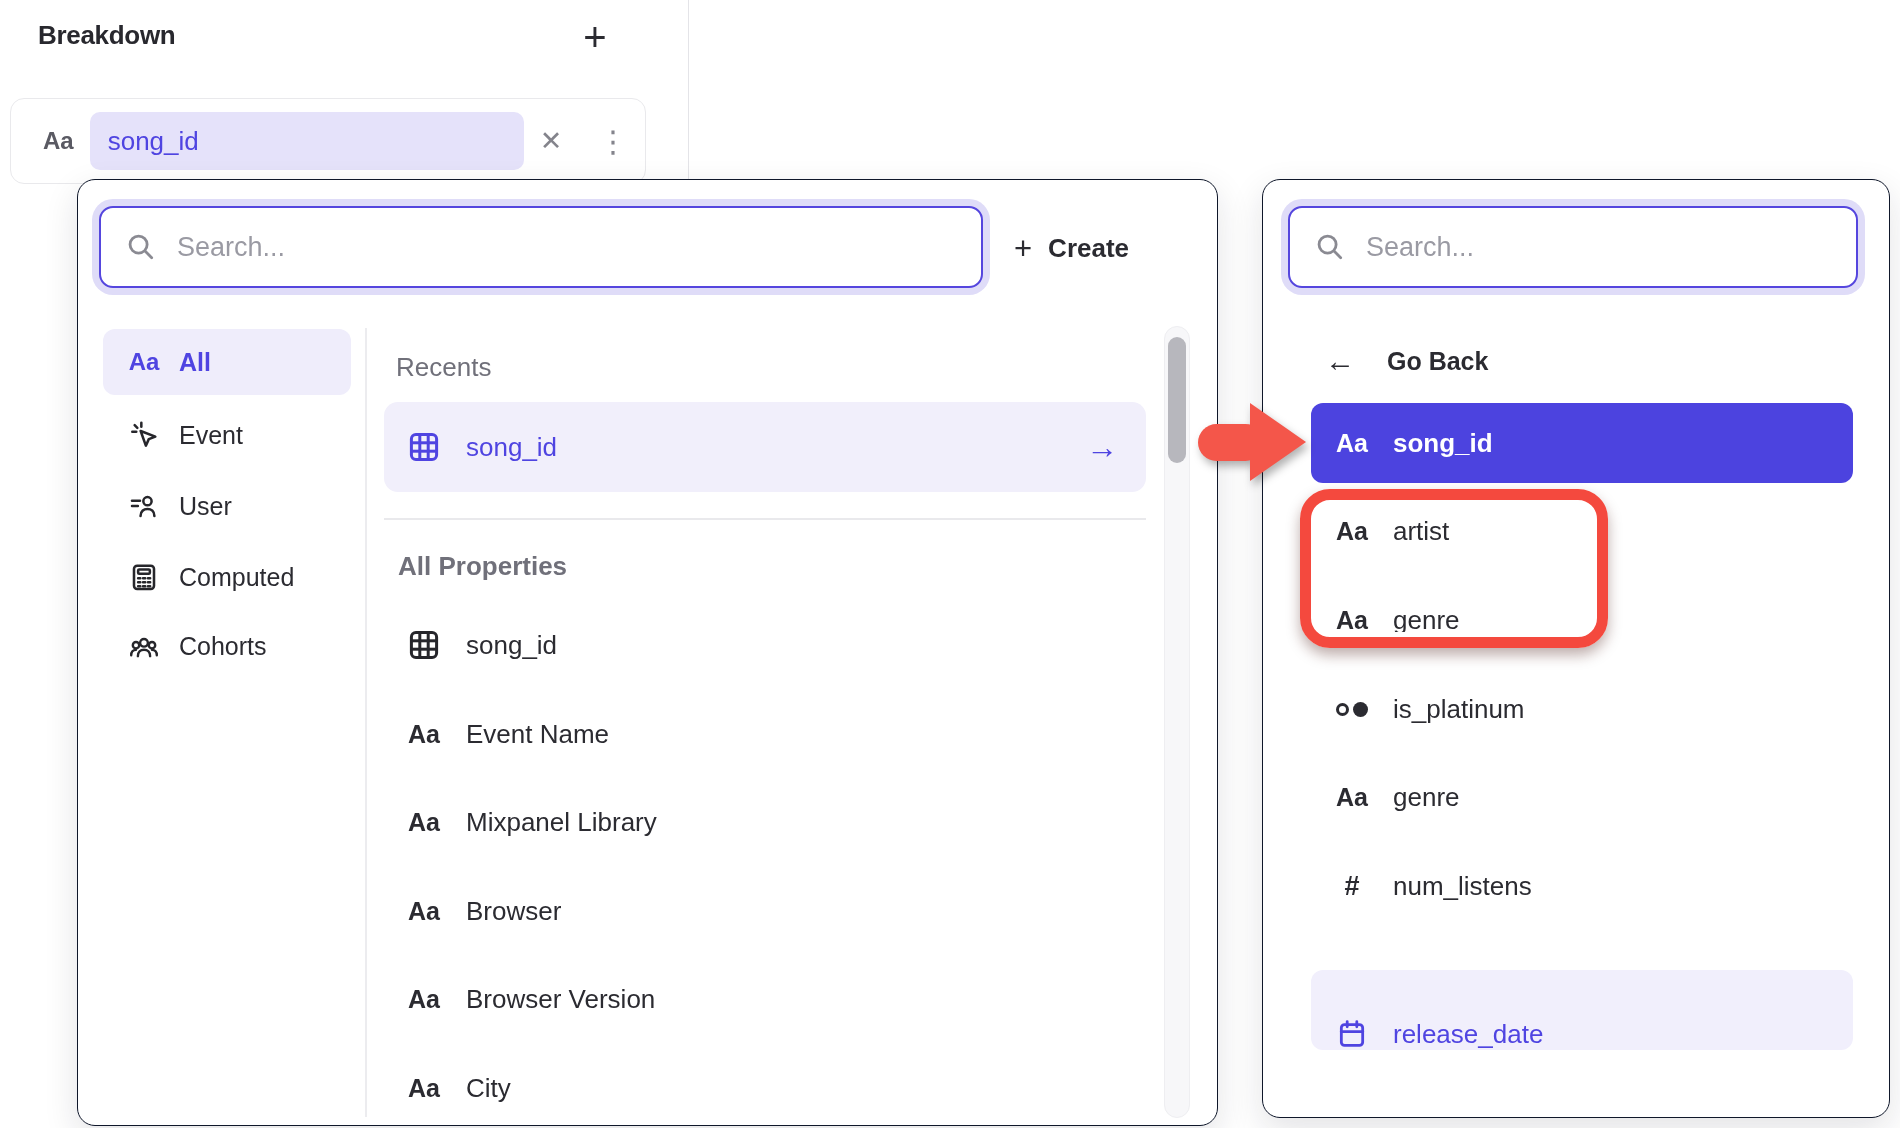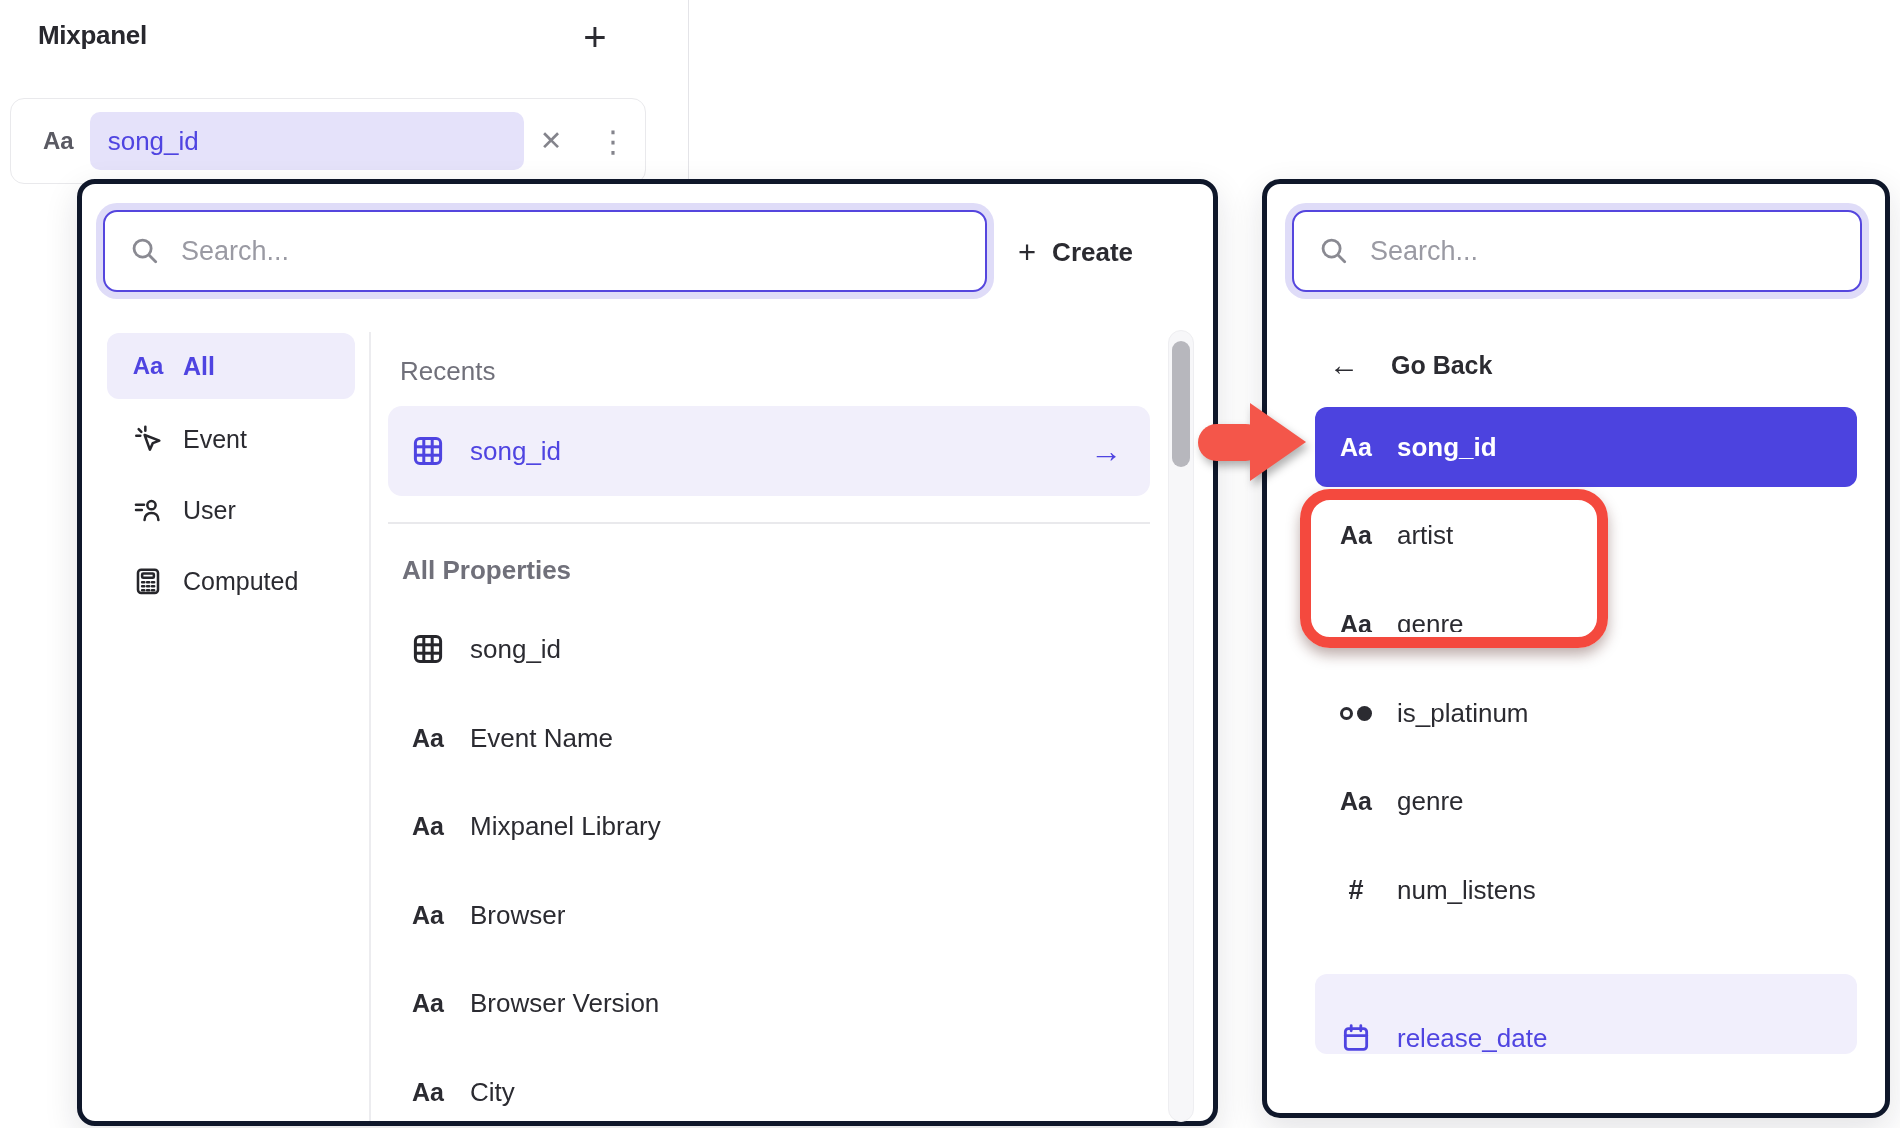--- a/index.html
+++ b/index.html
@@ -19,21 +19,21 @@
                border:1.5px solid #e9e9ec; border-radius:14px; z-index:1; display:flex; align-items:center; }
   .chip-type { margin-left:32px; font-size:24px; font-weight:700; color:#5a5a63; }
   .chip-pill { margin-left:16px; width:434px; height:58px; background:#e5e2fa; border-radius:10px;
                display:flex; align-items:center; padding-left:18px; }
   .chip-pill span { font-size:26px; font-weight:500; color:#4f44e1; }
   .chip-close { position:absolute; left:518px; top:0; height:100%; width:44px; display:flex; align-items:center; justify-content:center;
                 font-size:27px; color:#84848c; cursor:pointer; background:none; border:none; }
   .chip-kebab { position:absolute; left:580px; top:0; height:100%; width:44px; display:flex; align-items:center; justify-content:center;
                 font-size:30px; color:#84848c; cursor:pointer; background:none; border:none; letter-spacing:0; }
   
-  .panel { position:absolute; background:#fff; border:5px solid #0f172a; border-radius:18px;
+  .panel { position:absolute; background:#fff; border:1px solid #0f172a; border-radius:18px;
            box-shadow:0 12px 34px rgba(28,28,45,0.12); }
   .panel-left  { left:77px;  top:179px; width:1141px; height:947px; z-index:5; }
   .panel-right { left:1262px; top:179px; width:628px; height:939px; z-index:5; }
   
   .search-box { position:absolute; display:flex; align-items:center; gap:20px; padding:0 24px;
                 border:2px solid #5546de; border-radius:14px; box-shadow:0 0 0 7px #dfdcf8; background:#fff; }
   .search-box input { border:none; outline:none; flex:1; font-size:27px; color:#2b2b31; background:transparent;
                       font-family:"Liberation Sans", sans-serif; min-width:0; }
   .search-box input::placeholder { color:#9a9aa3; }
   .sb-left  { left:21px; top:26px; width:884px; height:82px; }
@@ -92,21 +92,21 @@
                  filter:drop-shadow(3px 5px 4px rgba(0,0,0,0.30)); }
   .annot-arrow .tail { position:absolute; left:0; top:22px; width:66px; height:37px; background:#f4564a; border-radius:19px; }
   .annot-arrow .head { position:absolute; left:52px; top:1px; width:0; height:0;
                        border-top:39px solid transparent; border-bottom:39px solid transparent; border-left:56px solid #f4564a; }
   svg { display:block; }
 </style>
 </head>
 <body>
 
 <div class="bg-vline"></div>
-<div class="bd-title">Mixpanel</div>
+<div class="bd-title">Breakdown</div>
 <button class="bd-add">+</button>
 
 <div class="chip-card">
   <span class="chip-type">Aa</span>
   <div class="chip-pill">
     <span>song_id</span>
   </div>
   <button class="chip-close">✕</button>
   <button class="chip-kebab">⋮</button>
 </div>
@@ -161,20 +161,33 @@
         <rect x="7.6" y="6.4" width="8.8" height="3.2" rx="0.8"></rect>
         <g stroke-dasharray="1.6 2.1">
             <line x1="7.6" y1="13" x2="16.6" y2="13"></line>
             <line x1="7.6" y1="16" x2="16.6" y2="16"></line>
             <line x1="7.6" y1="19" x2="16.6" y2="19"></line>
           </g>
       </svg>
     </span>
     <span class="cat-label">Computed</span>
   </button>
+  <button class="cat-item" style="top:433px;">
+    <span class="cat-icon">
+      <svg width="32" height="32" viewBox="0 0 24 24" fill="none" stroke="#26262b" stroke-width="1.8" stroke-linecap="round">
+        <circle cx="6" cy="11.4" r="2.4"></circle>
+          <circle cx="18" cy="11.4" r="2.4"></circle>
+          <circle cx="12" cy="9.6" r="2.9"></circle>
+        <path d="M2.4 19 c0-2.6 1.5-4.1 3.6-4.1"></path>
+          <path d="M21.6 19 c0-2.6-1.5-4.1-3.6-4.1"></path>
+        <path d="M7.4 19.6 c0-3 1.9-4.8 4.6-4.8 s4.6 1.8 4.6 4.8"></path>
+      </svg>
+    </span>
+    <span class="cat-label">Cohorts</span>
+  </button>
 
   <div class="side-divider"></div>
 
   <div class="section-label" style="left:318px; top:172px;">Recents</div>
 
   <button class="list-row recents-row">
     <span class="row-iconbox">
       <svg width="36" height="36" viewBox="0 0 24 24" fill="none" stroke="#4f44e1" stroke-width="2" stroke-linejoin="round">
         <rect x="3.6" y="3.6" width="16.8" height="16.8" rx="3"></rect>
         <line x1="9.2" y1="3.6" x2="9.2" y2="20.4"></line>

